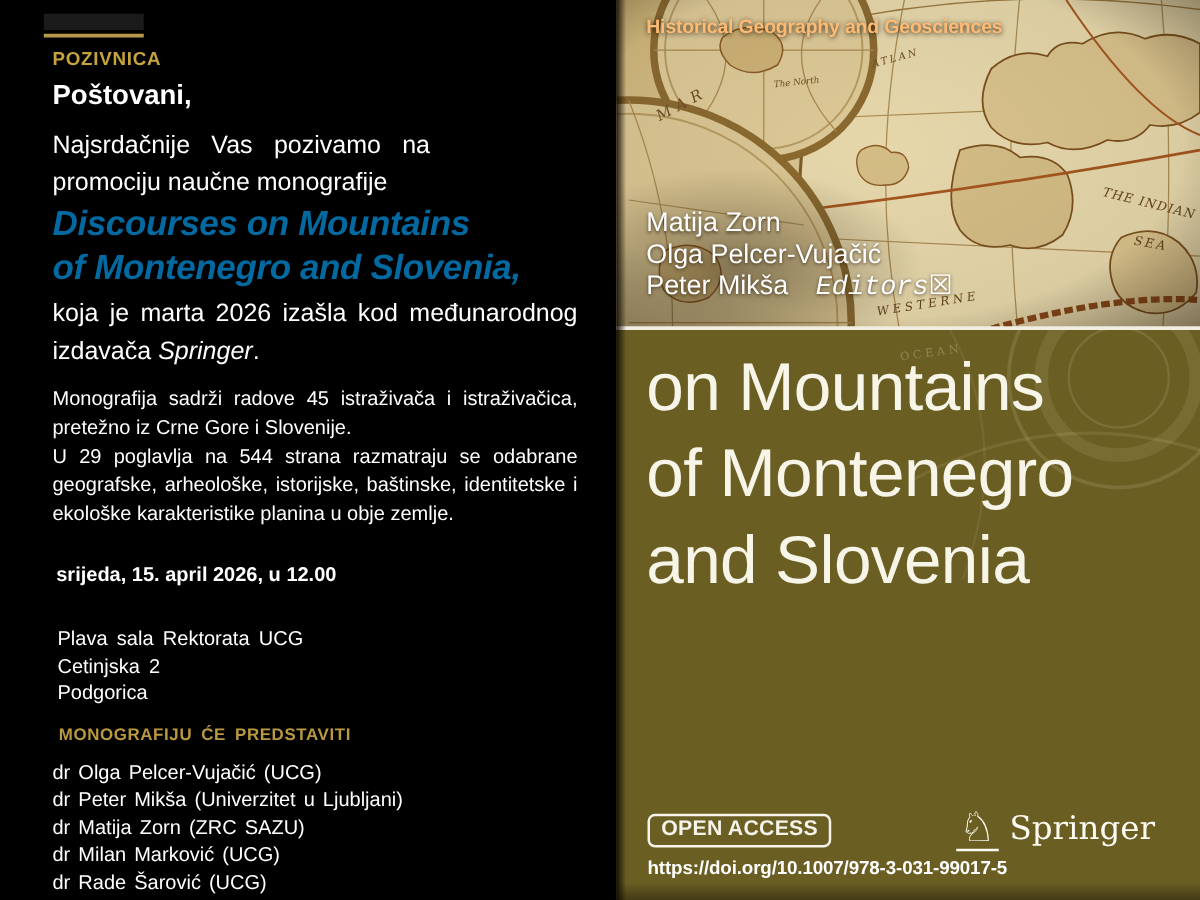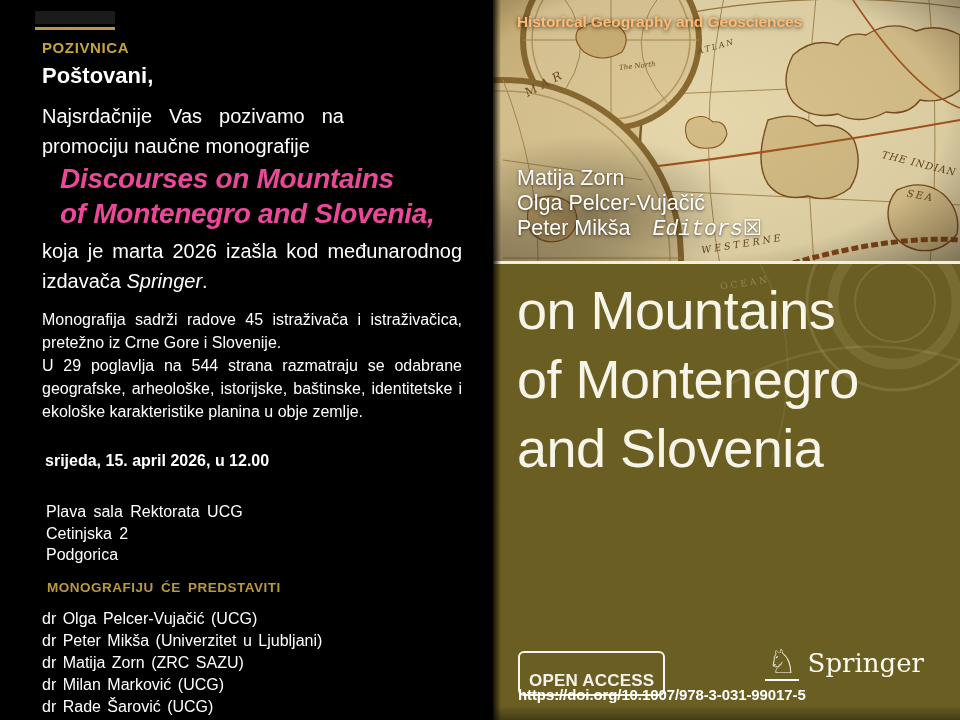--- a/index.html
+++ b/index.html
@@ -8,21 +8,21 @@
 
   
   .left{position:absolute;left:0;top:0;width:558px;height:720px;background:#000;}
   .accent-bar{position:absolute;left:35px;top:11px;width:80px;height:13px;background:#1b1b1b;}
   .gold-rule{position:absolute;left:35px;top:27px;width:80px;height:3px;background:#b6994c;}
   .kicker{position:absolute;left:42px;top:39px;font-size:15px;font-weight:bold;color:#c5a43e;letter-spacing:.6px;}
   .salutation{position:absolute;left:42px;top:63px;font-size:22px;font-weight:bold;color:#fff;}
   .intro{position:absolute;left:42px;top:101px;width:302px;font-size:20px;line-height:30px;color:#fff;
          text-align:justify;text-justify:inter-word;}
   .book-title{position:absolute;left:42px;top:161px;font-size:28px;line-height:35px;font-weight:bold;
-              font-style:italic;color:#ec4899;letter-spacing:-.3px;margin-left:18px;}
+              font-style:italic;color:#0369a1;letter-spacing:-.3px;}
   .publisher{position:absolute;left:42px;top:236px;width:420px;font-size:20px;line-height:30px;color:#fff;
              text-align:justify;text-justify:inter-word;}
   .publisher .it{font-style:italic;}
   .description{position:absolute;left:42px;top:308px;width:420px;font-size:16px;line-height:23px;color:#fff;
                text-align:justify;text-justify:inter-word;}
   .description p{margin:0;}
   .datetime{position:absolute;left:45px;top:452px;font-size:16px;font-weight:bold;color:#fff;}
   .venue{position:absolute;left:46px;top:501px;font-size:16px;line-height:21.5px;color:#fff;word-spacing:3px;}
   .presenters-heading{position:absolute;left:47px;top:580px;font-size:13.5px;font-weight:bold;color:#b9983f;
                       letter-spacing:.5px;word-spacing:3px;}
@@ -45,21 +45,21 @@
   .editors{position:absolute;left:24px;top:166px;z-index:3;font-size:21.5px;line-height:25px;color:#fff;
            text-shadow:0 1px 3px rgba(35,22,4,.7);}
   .editors .editors-label{font-style:italic;margin-left:22px;font-family:Liberation Mono, monospace;}
   .cover-divider{position:absolute;left:0;top:261px;width:467px;height:3px;background:#f0ede1;z-index:5;}
   .title-section{position:absolute;left:24px;top:276px;z-index:3;}
   .title-line{font-size:54px;line-height:69px;color:#f7f4e8;letter-spacing:-.5px;}
   .ghost{position:absolute;right:0;top:264px;z-index:1;}
   .ghost-label{position:absolute;right:190px;top:278px;z-index:1;font-family:"DejaVu Serif",serif;
                font-size:9px;letter-spacing:3px;color:rgba(244,232,200,.28);transform:rotate(-8deg);}
   .open-access{position:absolute;left:25px;top:651px;z-index:4;border:2px solid #f5f3ea;border-radius:6px;
-               padding:18px 9px 3px;font-size:17px;font-weight:bold;color:#f5f3ea;letter-spacing:.2px;}
+               padding:0 9px 3px;font-size:17px;font-weight:bold;color:#f5f3ea;letter-spacing:.2px;}
   .springer{position:absolute;right:36px;top:645px;z-index:4;display:flex;align-items:center;gap:9px;color:#fdfbf2;}
   .knight-icon{font-family:"DejaVu Sans",sans-serif;font-size:33px;line-height:1;padding:0 2px 1px;
                border-bottom:2px solid #fdfbf2;}
   .springer-name{font-family:"DejaVu Serif",serif;font-size:26px;}
   .doi{position:absolute;left:25px;top:686px;z-index:4;font-size:15px;font-weight:bold;color:#fff;letter-spacing:-.1px;}
   .cover-bottom-shade{position:absolute;left:0;bottom:0;width:467px;height:14px;z-index:2;
                       background:linear-gradient(rgba(0,0,0,0),rgba(20,15,3,.45));}
 </style>
 </head>
 <body>

